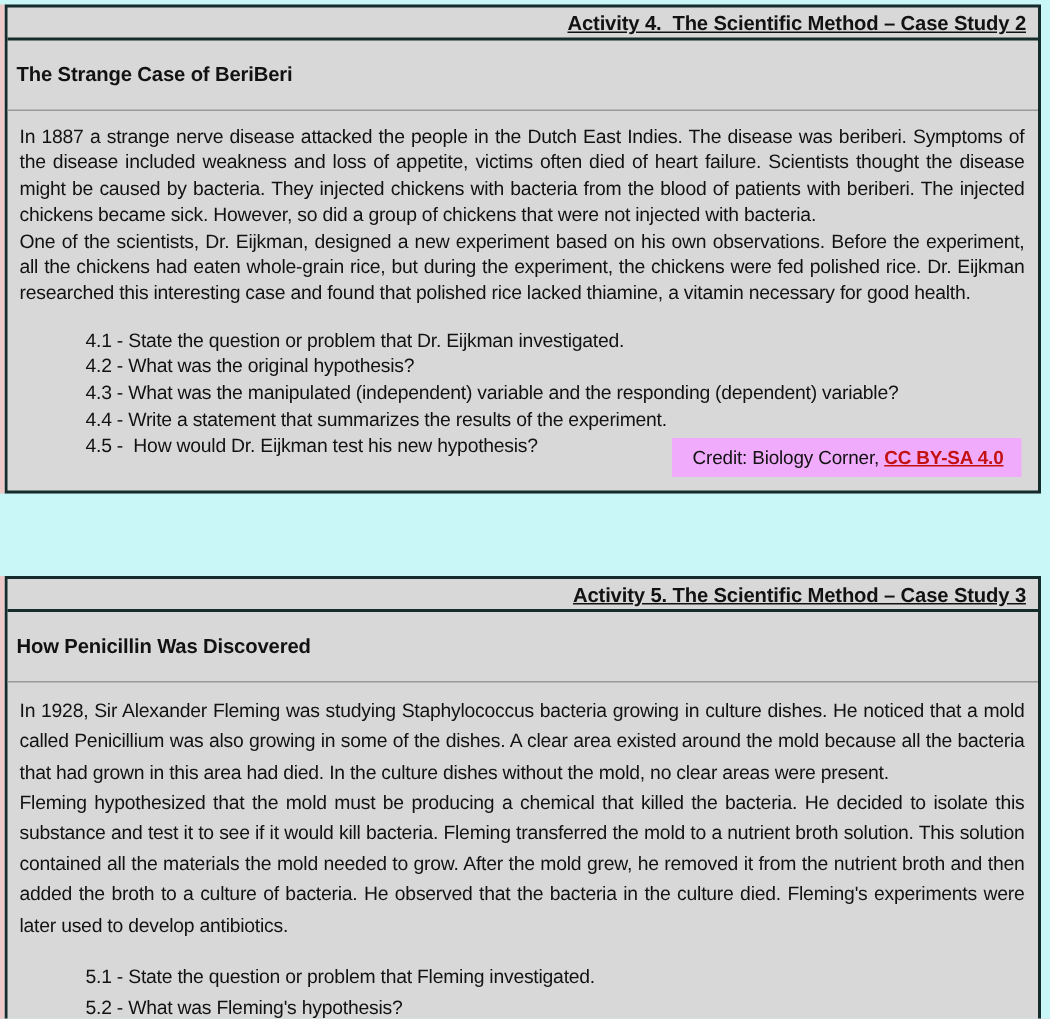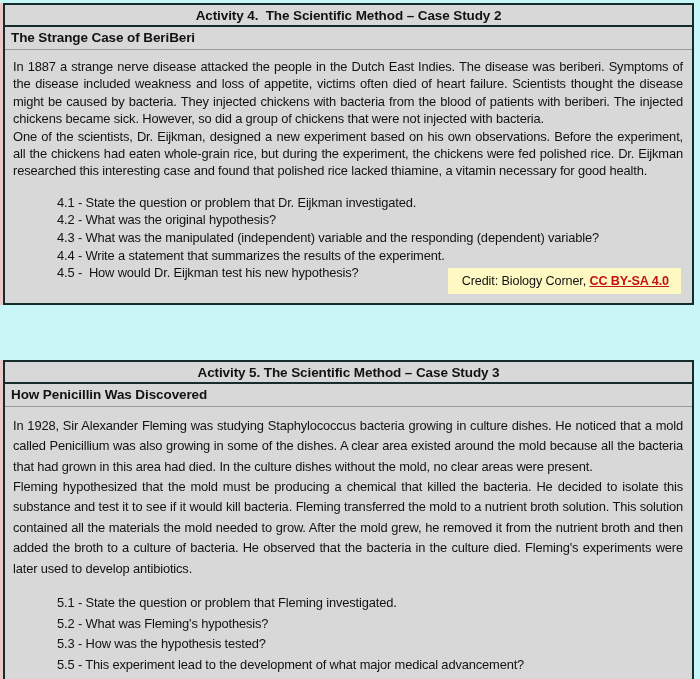--- a/index.html
+++ b/index.html
@@ -18,34 +18,36 @@
   }
   
   .panel::before {
     content: "";
     position: absolute;
     top: -2px; bottom: -2px; left: -5px;
     width: 3px;
     background: #eccaca;
   }
   .panel-header {
-    text-align: center;
+    text-align: right;
     font-weight: bold;
     font-size: 13.5px;
     padding: 3px 8px 2px;
     border-bottom: 2px solid #142c2c;
     white-space: pre-wrap;
     letter-spacing: -0.1px;
+    text-decoration: underline;
   }
   .panel-subtitle {
     font-weight: bold;
     font-size: 13.5px;
-    padding: 3px 6px 4px;
+    padding: 3px 6px 16px;
     border-bottom: 1px solid #9a9a9a;
     letter-spacing: -0.1px;
+    margin-top: 12px;
   }
   .panel-body { padding: 8px 9px 4px 8px; }
   .para {
     font-size: 12.9px;
     line-height: 17.4px;
     text-align: justify;
     letter-spacing: -0.15px;
     margin: 0;
   }
   .questions { margin: 14px 0 0 28px; }
@@ -55,21 +57,21 @@
     letter-spacing: -0.15px;
     white-space: pre-wrap;
     margin-left: 16px;
   }
   .credit-row {
     display: flex;
     justify-content: flex-end;
     margin: -14px 2px 5px 0;
   }
   .credit-box {
-    background: #fef9c3;
+    background: #f0abfc;
     padding: 6px 12px 6px 14px;
     font-size: 12.6px;
     letter-spacing: -0.1px;
     text-align: center;
   }
   .credit-link {
     color: #c41111;
     text-decoration: underline;
     font-weight: bold;
     cursor: pointer;

